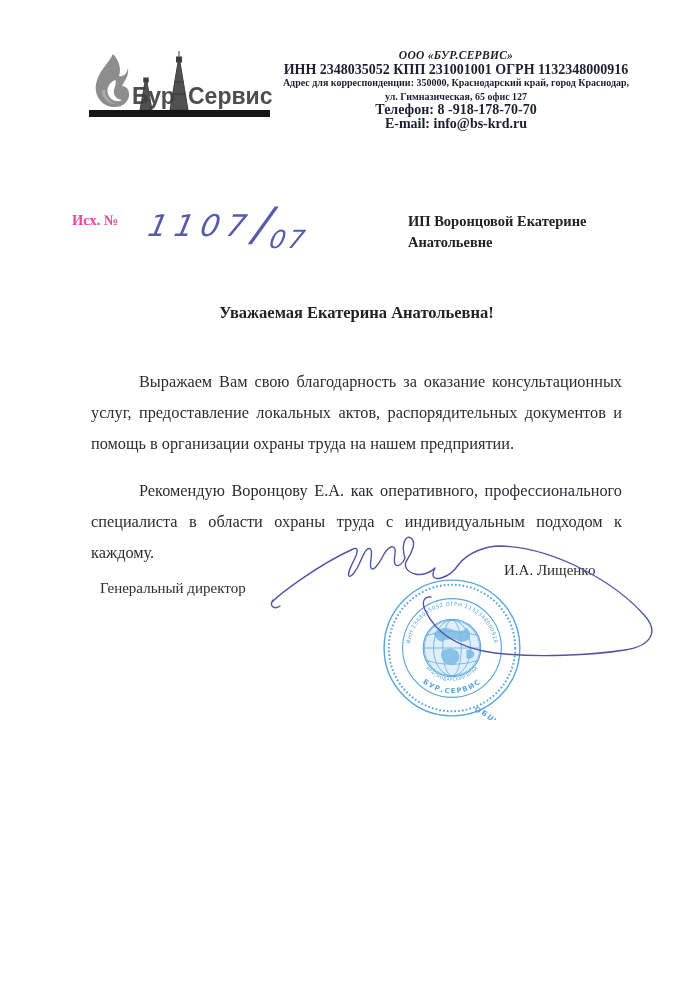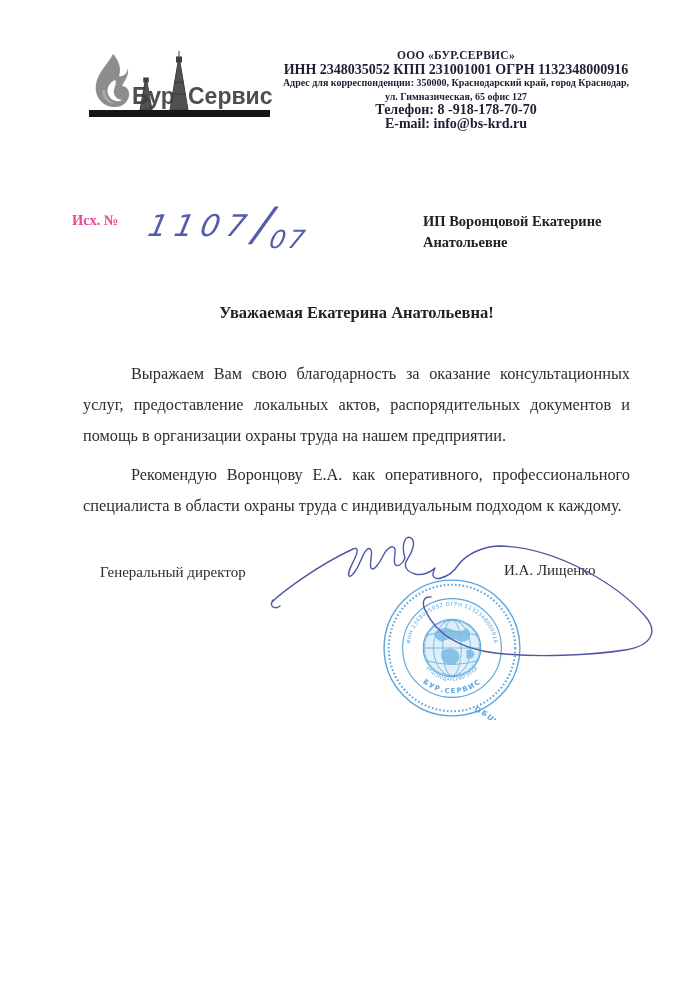--- a/index.html
+++ b/index.html
@@ -8,49 +8,49 @@
     margin:0 auto;overflow:hidden;
     font-family:"Liberation Serif", serif;color:#2c2c31;
   }
   
   .logo{position:absolute;left:88px;top:46px;width:185px;height:82px;}
   .company-info{
     position:absolute;left:276px;top:49px;width:360px;
     text-align:center;font-weight:bold;color:#1e1e33;
     line-height:13.5px;
   }
-  .ci-l1{font-size:11.5px;letter-spacing:.3px;}
+  .ci-l1{font-size:11.5px;letter-spacing:.3px;font-style:italic;}
   .ci-l2{font-size:14px;}
   .ci-l3{font-size:10px;}
   
   .ref-label{position:absolute;left:72px;top:212px;font-size:14.5px;font-weight:bold;color:#ec4899;}
   .ref-number{
     position:absolute;left:150px;top:193px;color:#565caa;
     font-family:"DejaVu Sans", sans-serif;font-style:italic;
     transform:skewX(-12deg);white-space:nowrap;
   }
   .ref-number .n1{font-size:30px;letter-spacing:7px;}
   .ref-number .sl{font-size:46px;position:relative;top:4px;margin-left:2px;}
   .ref-number .n2{font-size:25px;position:relative;top:12px;margin-left:2px;letter-spacing:3px;}
   .recipient{
-    position:absolute;left:423px;top:211px;width:220px;
+    position:absolute;left:408px;top:211px;width:220px;
     font-size:14.5px;font-weight:bold;line-height:21px;color:#222;
   }
   
   .salutation{
     position:absolute;left:75px;top:303px;width:563px;
     text-align:center;font-size:16.5px;font-weight:bold;color:#222;
   }
   .body-text{
     position:absolute;left:75px;top:350px;width:563px;
     font-size:16.3px;line-height:31px;text-align:justify;
   }
-  .body-text p{margin:8px;text-indent:48px;}
+  .body-text p{margin:16px;text-indent:48px;}
   
-  .sig-title{position:absolute;left:100px;top:564px;font-size:15px;}
+  .sig-title{position:absolute;left:100px;top:580px;font-size:15px;}
   .sig-name{position:absolute;left:504px;top:562px;font-size:15px;}
   .stamp{position:absolute;left:380px;top:576px;width:144px;height:144px;opacity:.92;}
   .signature-ink{position:absolute;left:258px;top:518px;width:410px;height:155px;}
   .stamp text{font-family:"DejaVu Sans", sans-serif;}
 </style>
 </head>
 <body>
 
 <div class="page">
 

